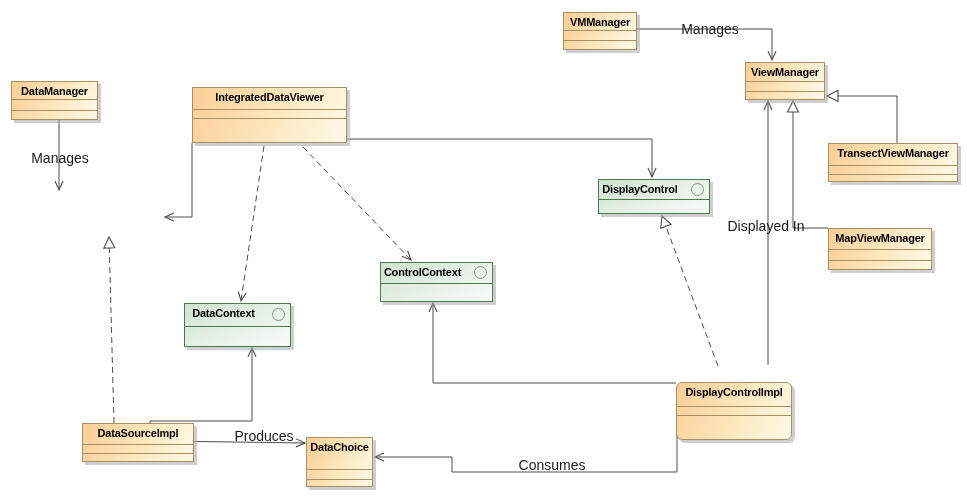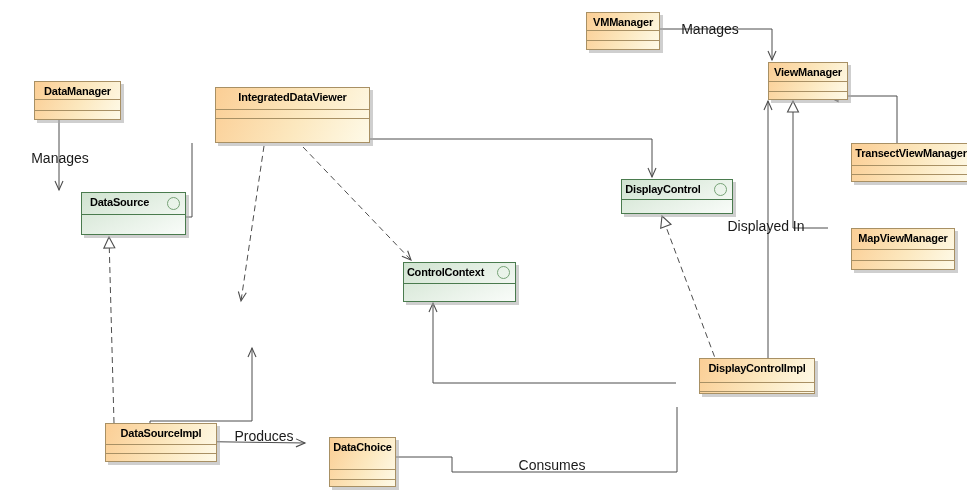--- a/index.html
+++ b/index.html
@@ -2,21 +2,21 @@
 <html><head>
 <meta charset="utf-8">
 <style>
   html,body{margin:0;padding:0;background:#ffffff;}
   #canvas{
     position:relative; width:967px; height:498px; background:#ffffff;
     overflow:hidden; font-family:"Liberation Sans","DejaVu Sans",sans-serif;
   }
   #edge-layer{position:absolute;left:0;top:0;}
   #node-layer{position:absolute;left:0;top:0;width:967px;height:498px;}
-  .uml-node{position:absolute;box-sizing:border-box;margin-left:23px;}
+  .uml-node{position:absolute;box-sizing:border-box;}
   .uml-node.class{
     background:linear-gradient(115deg,#fbce95 0%,#fce8bf 55%,#fefae8 100%);
     border:1px solid #a89064;
     box-shadow:3px 3px 0 rgba(168,168,168,0.55);
   }
   .uml-node.interface{
     background:linear-gradient(155deg,#d0e3d0 0%,#e7f1e7 55%,#f9fcf9 100%);
     border:1px solid #4a7b4e;
     box-shadow:3px 3px 0 rgba(168,168,168,0.55);
   }
@@ -86,54 +86,54 @@
       <div class="uml-node class" style="left: 563px; top: 12px; width: 74px; height: 38px;">
         <div class="node-title">VMManager</div>
         <div class="divider" style="top: 17px;"></div>
         <div class="divider" style="top: 27px;"></div>
       </div>
       <div class="uml-node class" style="left: 745px; top: 62px; width: 80px; height: 38px;">
         <div class="node-title">ViewManager</div>
         <div class="divider" style="top: 18px;"></div>
         <div class="divider" style="top: 28px;"></div>
       </div>
-      <div class="uml-node class" style="left: 828px; top: 143px; width: 120px; height: 39px;">
+      <div class="uml-node class" style="left: 828px; top: 143px; width: 130px; height: 39px;">
         <div class="node-title">TransectViewManager</div>
         <div class="divider" style="top: 21px;"></div>
         <div class="divider" style="top: 30px;"></div>
       </div>
       <div class="uml-node class" style="left: 828px; top: 228px; width: 104px; height: 42px;">
         <div class="node-title">MapViewManager</div>
         <div class="divider" style="top: 20px;"></div>
         <div class="divider" style="top: 31px;"></div>
-      </div>
-      <div class="uml-node interface" style="left: 58px; top: 192px; width: 105px; height: 43px;">
-        <div class="node-title">DataSource</div>
-        <div class="divider" style="top: 21px;"></div>
-        <span class="iface-circle" style="top: 3.5px;"></span>
       </div>
       <div class="uml-node interface" style="left: 598px; top: 179px; width: 112px; height: 35px;">
         <div class="node-title">DisplayControl</div>
         <div class="divider" style="top: 19px;"></div>
         <span class="iface-circle" style="top: 2.5px;"></span>
       </div>
       <div class="uml-node interface" style="left: 380px; top: 262px; width: 113px; height: 40px;">
         <div class="node-title">ControlContext</div>
         <div class="divider" style="top: 20px;"></div>
         <span class="iface-circle" style="top: 3px;"></span>
       </div>
+      <div class="uml-node interface" style="left: 184px; top: 303px; width: 107px; height: 44px;">
+        <div class="node-title">DataContext</div>
+        <div class="divider" style="top: 22px;"></div>
+        <span class="iface-circle" style="top: 4px;"></span>
+      </div>
       <div class="uml-node class" style="left: 82px; top: 423px; width: 112px; height: 39px;">
         <div class="node-title">DataSourceImpl</div>
         <div class="divider" style="top: 20px;"></div>
         <div class="divider" style="top: 29px;"></div>
       </div>
       <div class="uml-node class" style="left: 306px; top: 437px; width: 67px; height: 50px;">
         <div class="node-title">DataChoice</div>
         <div class="divider" style="top: 31px;"></div>
         <div class="divider" style="top: 41px;"></div>
       </div>
-      <div class="uml-node class" style="left: 676px; top: 358px; width: 116px; height: 36px;">
+      <div class="uml-node class" style="left: 676px; top: 382px; width: 116px; height: 58px; border-radius: 6px;">
         <div class="node-title">DisplayControlImpl</div>
         <div class="divider" style="top: 23px;"></div>
         <div class="divider" style="top: 32px;"></div>
       </div>
     </div>
 </div>
 
 </body></html>

